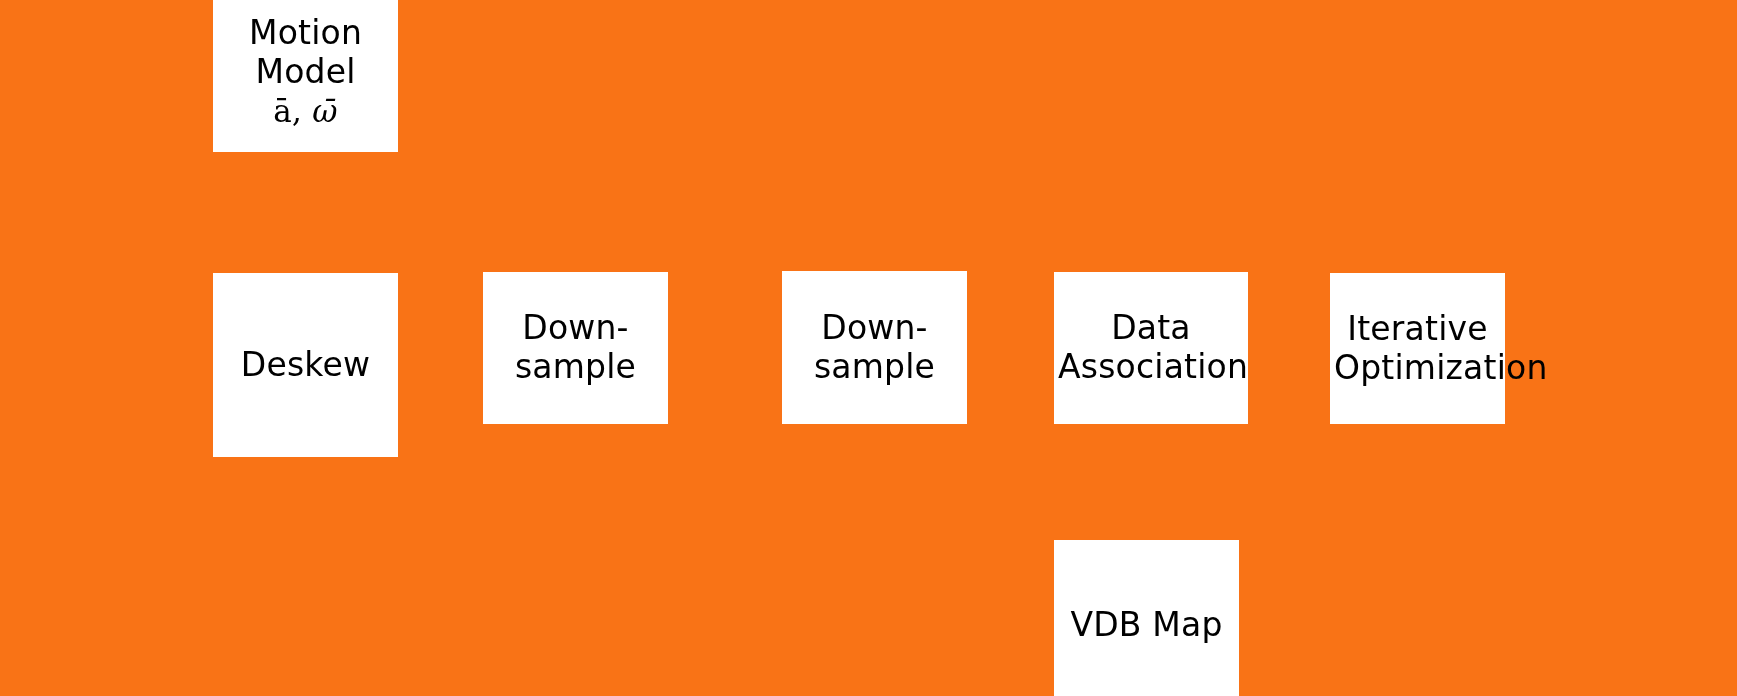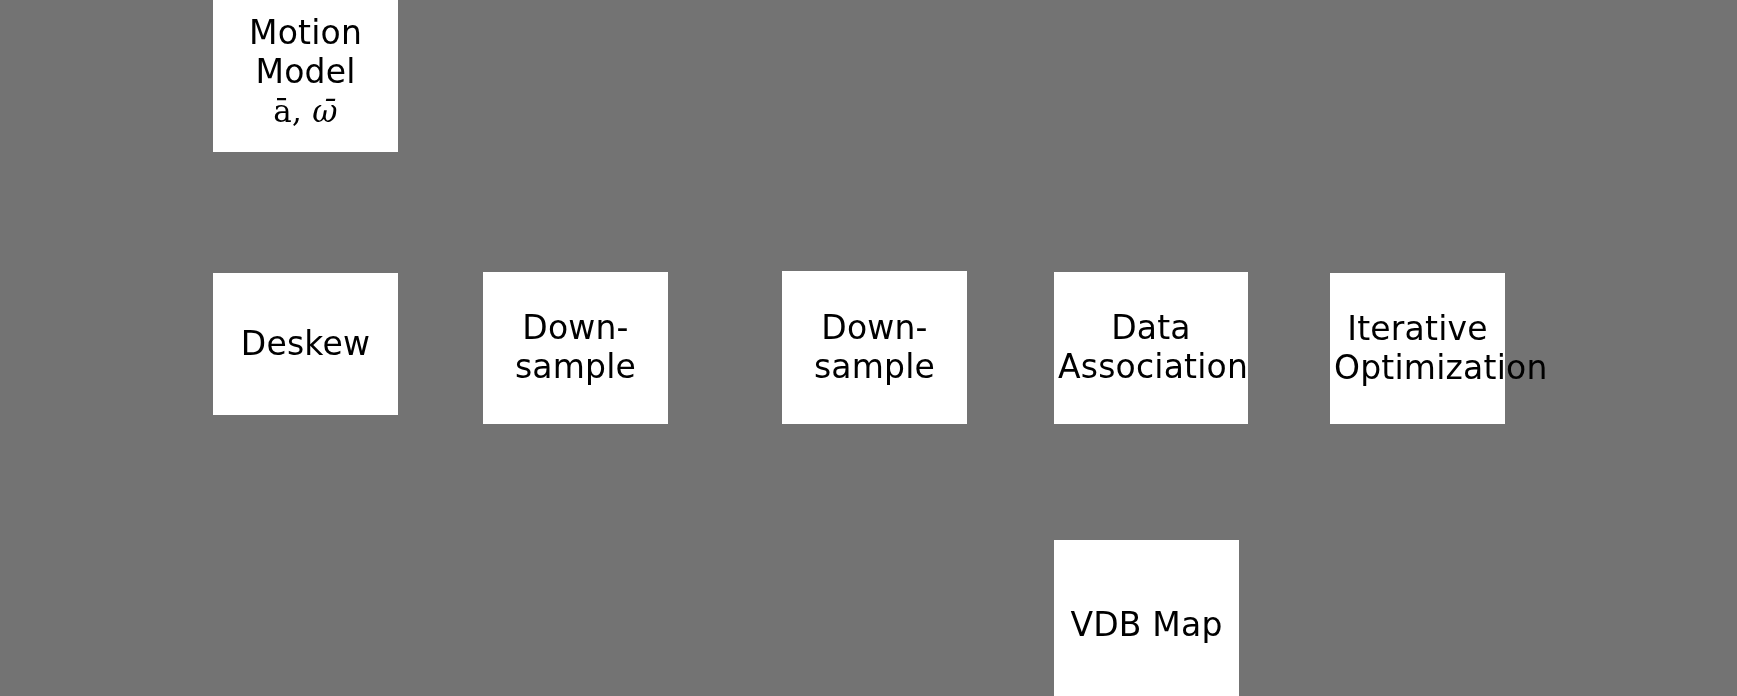--- a/index.html
+++ b/index.html
@@ -7,21 +7,21 @@
     padding: 0;
     background: #000000;
   }
   body {
     font-family: "DejaVu Sans", "Liberation Sans", sans-serif;
   }
   #canvas {
     position: relative;
     width: 1737px;
     height: 696px;
-    background: #737373;
+    background: #f97316;
     overflow: hidden;
   }
   .node {
     position: absolute;
     background: #ffffff;
     color: #000000;
     display: flex;
     align-items: center;
     justify-content: center;
     text-align: center;
@@ -46,21 +46,21 @@
     margin-top: 1px;
   }
   .node .sub .ital {
     font-style: italic;
   }
   .stack {
     flex-direction: column;
   }
   
   #node-motion-model   { left: 213px; top: -8px;  width: 185px; height: 160px; }
-  #node-deskew         { left: 213px; top: 273px; width: 185px; height: 142px; }
+  #node-deskew         { left: 213px; top: 273px; width: 185px; height: 184px; }
   #node-downsample-1   { left: 483px; top: 272px; width: 185px; height: 152px; }
   #node-downsample-2   { left: 782px; top: 271px; width: 185px; height: 153px; }
   #node-data-assoc     { left: 1054px; top: 272px; width: 194px; height: 152px; align-items: center; }
   #node-iter-opt       { left: 1330px; top: 273px; width: 175px; height: 151px; }
   #node-vdb-map        { left: 1054px; top: 540px; width: 185px; height: 170px; }
 </style>
 </head>
 <body>
 
 <div id="canvas">

